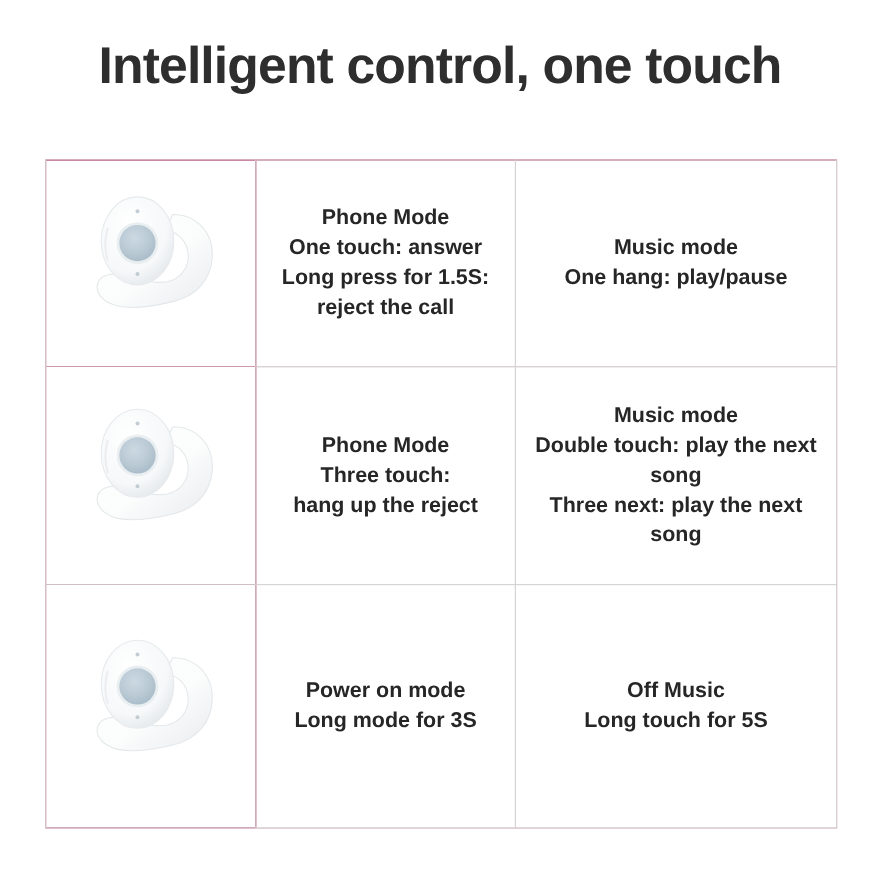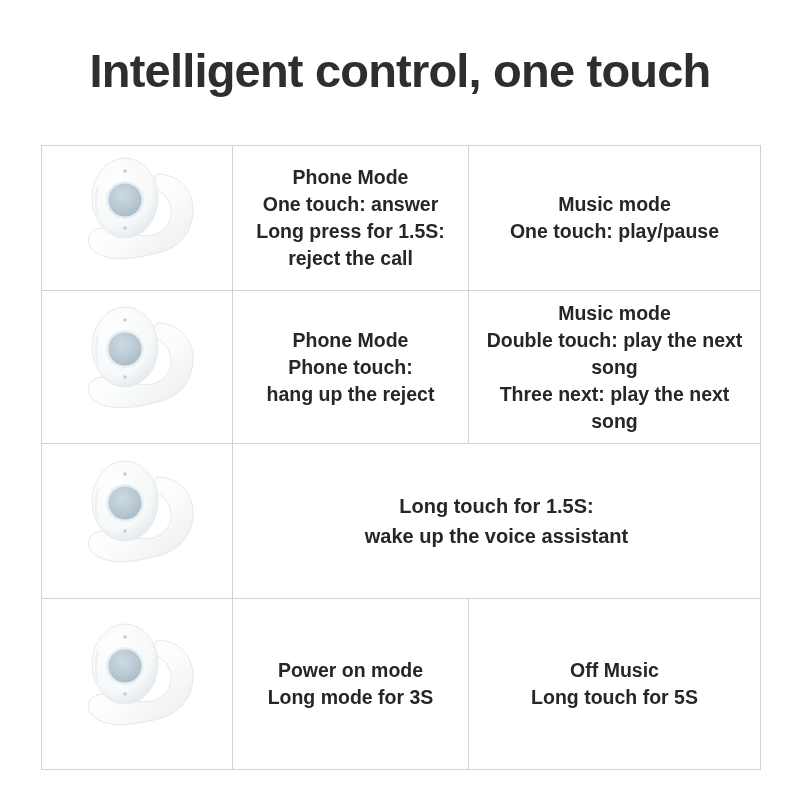--- a/index.html
+++ b/index.html
@@ -19,21 +19,21 @@
     position: relative;
     width: 800px;
     height: 800px;
     background: #ffffff;
   }
 
   
   .title {
     position: absolute;
     left: 0;
-    top: 44px;
+    top: 32px;
     width: 800px;
     text-align: center;
     font-size: 47px;
     line-height: 54px;
     font-weight: bold;
     letter-spacing: -0.8px;
     color: #2e2e2e;
     white-space: nowrap;
   }
 
@@ -144,21 +144,21 @@
           <div class="cell-text">
             <span class="hdr">Phone Mode</span>
             <span class="ln">One touch: answer</span>
             <span class="ln">Long press for 1.5S:</span>
             <span class="ln">reject the call</span>
           </div>
         </td>
         <td>
           <div class="cell-text">
             <span class="hdr">Music mode</span>
-            <span class="ln">One touch: play/pause</span>
+            <span class="ln">One hang: play/pause</span>
           </div>
         </td>
       </tr>
 
       <tr class="r2">
         <td class="bud-cell">
           <svg class="bud" viewBox="0 0 150 132">
             <path d="M95 22 C118 22 132 40 131 60 C130 82 116 96 96 101
                      C72 107 56 108 44 105 C30 101 24 92 27 84
                      C30 76 42 74 55 78 C70 83 84 86 94 82
@@ -167,55 +167,33 @@
             <circle cx="63" cy="48" r="19" fill="#e9eef1"></circle>
             <circle cx="63" cy="48" r="16.5" fill="url(#g1c)"></circle>
             <circle cx="63" cy="19" r="1.8" fill="#c3ccd2"></circle>
             <circle cx="63" cy="76" r="1.8" fill="#c3ccd2"></circle>
             <path d="M36 34 C33 44 33 54 36 64" stroke="#eceff1" stroke-width="2" fill="none"></path>
           </svg>
         </td>
         <td>
           <div class="cell-text">
             <span class="hdr">Phone Mode</span>
-            <span class="ln">Phone touch:</span>
+            <span class="ln">Three touch:</span>
             <span class="ln">hang up the reject</span>
           </div>
         </td>
         <td>
           <div class="cell-text">
             <span class="hdr">Music mode</span>
             <span class="ln">Double touch: play the next song</span>
             <span class="ln">Three next: play the next song</span>
           </div>
         </td>
       </tr>
 
-      <tr class="r3">
-        <td class="bud-cell">
-          <svg class="bud" viewBox="0 0 150 132">
-            <path d="M95 22 C118 22 132 40 131 60 C130 82 116 96 96 101
-                     C72 107 56 108 44 105 C30 101 24 92 27 84
-                     C30 76 42 74 55 78 C70 83 84 86 94 82
-                     C104 78 110 68 109 58 C108 46 100 38 88 36 Z" fill="url(#g1a)" stroke="#e4e8ea" stroke-width="1"></path>
-            <ellipse cx="63" cy="46" rx="33" ry="40" fill="url(#g1b)" stroke="#e6eaec" stroke-width="1"></ellipse>
-            <circle cx="63" cy="48" r="19" fill="#e9eef1"></circle>
-            <circle cx="63" cy="48" r="16.5" fill="url(#g1c)"></circle>
-            <circle cx="63" cy="19" r="1.8" fill="#c3ccd2"></circle>
-            <circle cx="63" cy="76" r="1.8" fill="#c3ccd2"></circle>
-            <path d="M36 34 C33 44 33 54 36 64" stroke="#eceff1" stroke-width="2" fill="none"></path>
-          </svg>
-        </td>
-        <td class="cell-wide" colspan="2">
-          <div class="cell-text">
-            <span class="ln">Long touch for 1.5S:</span>
-            <span class="ln">wake up the voice assistant</span>
-          </div>
-        </td>
-      </tr>
 
       <tr class="r4">
         <td class="bud-cell">
           <svg class="bud" viewBox="0 0 150 132">
             <path d="M95 22 C118 22 132 40 131 60 C130 82 116 96 96 101
                      C72 107 56 108 44 105 C30 101 24 92 27 84
                      C30 76 42 74 55 78 C70 83 84 86 94 82
                      C104 78 110 68 109 58 C108 46 100 38 88 36 Z" fill="url(#g1a)" stroke="#e4e8ea" stroke-width="1"></path>
             <ellipse cx="63" cy="46" rx="33" ry="40" fill="url(#g1b)" stroke="#e6eaec" stroke-width="1"></ellipse>
             <circle cx="63" cy="48" r="19" fill="#e9eef1"></circle>

